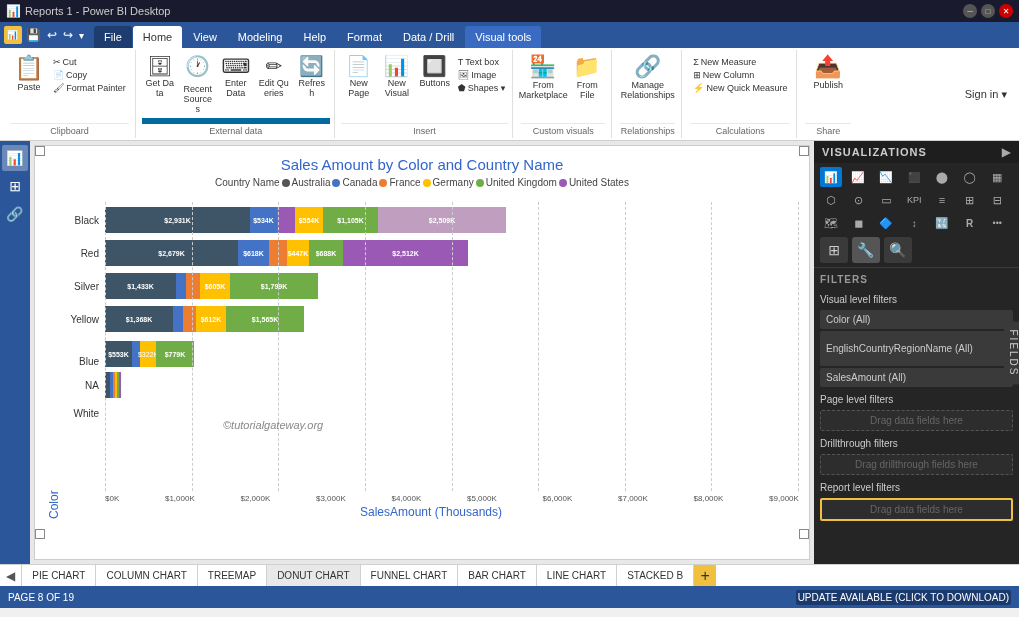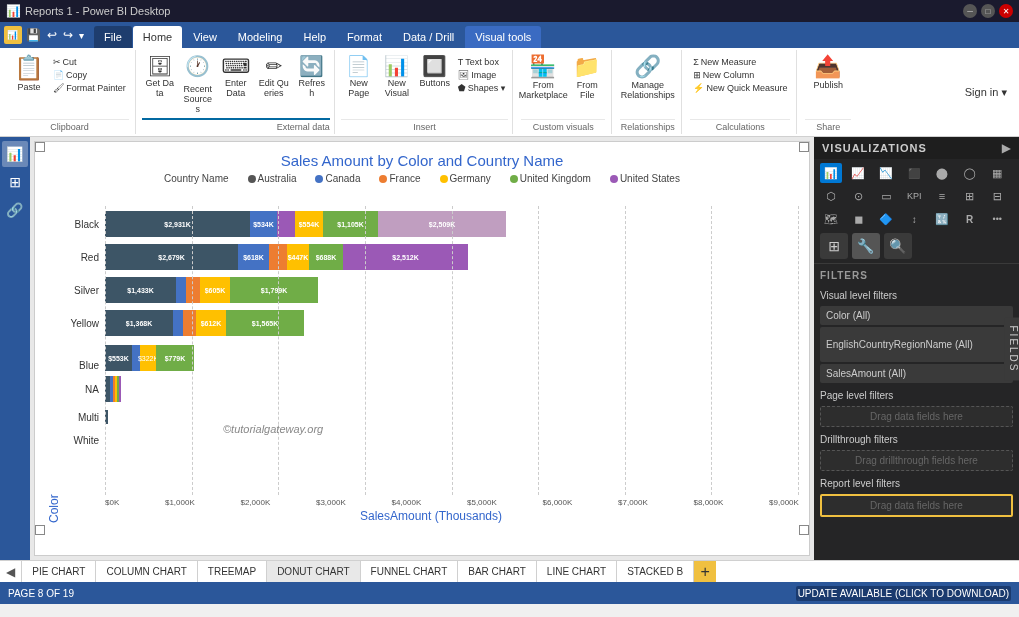--- a/index.html
+++ b/index.html
@@ -103,21 +103,21 @@
       </div>
       <div style="display:flex; flex-direction:column; align-items:center; padding:2px 3px; cursor:pointer; font-size:9px; color:#333; border-radius:2px; max-width:36px;">
         <span style="font-size:20px;">✏</span>
         <span style="text-align:center; word-break:break-all;">Edit Queries</span>
       </div>
       <div style="display:flex; flex-direction:column; align-items:center; padding:2px 3px; cursor:pointer; font-size:9px; color:#333; border-radius:2px; max-width:36px;">
         <span style="font-size:20px;">🔄</span>
         <span style="text-align:center; word-break:break-all;">Refresh</span>
       </div>
     </div>
-    <div style="font-size:9px; color:#666; text-align:right; border-top:2px solid #0369a1; padding-top:2px; margin-top:2px;">External data</div>
+    <div style="font-size:9px; color:#666; text-align:center; border-top:6px solid #0369a1; padding-top:2px; margin-top:2px;">External data</div>
   </div>
 
   <div style="display:flex; flex-direction:column; border-right:1px solid #e0e0e0; padding:2px 4px;">
     <div style="display:flex; gap:2px; flex:1; align-items:flex-start;">
       <div style="display:flex; flex-direction:column; align-items:center; padding:2px 3px; cursor:pointer; font-size:9px; color:#333; border-radius:2px; max-width:36px;">
         <span style="font-size:20px;">📄</span>
         <span style="text-align:center;">New Page</span>
       </div>
       <div style="display:flex; flex-direction:column; align-items:center; padding:2px 3px; cursor:pointer; font-size:9px; color:#333; border-radius:2px; max-width:36px;">
         <span style="font-size:20px;">📊</span>
@@ -212,21 +212,21 @@
   <div style="flex:1; background:#e8e8e8; position:relative; padding:4px; overflow:hidden;">
     <div style="background:#fff; height:100%; padding:10px 10px 6px 10px; position:relative; border:1px solid #ccc;">
 
       <div style="position:absolute; top:0; left:0; width:10px; height:10px; background:#fff; border:1px solid #888; cursor:nwse-resize; z-index:5;"></div>
       <div style="position:absolute; top:0; right:0; width:10px; height:10px; background:#fff; border:1px solid #888; cursor:nesw-resize; z-index:5;"></div>
       <div style="position:absolute; bottom:20px; left:0; width:10px; height:10px; background:#fff; border:1px solid #888; cursor:nesw-resize; z-index:5;"></div>
       <div style="position:absolute; bottom:20px; right:0; width:10px; height:10px; background:#fff; border:1px solid #888; cursor:nwse-resize; z-index:5;"></div>
 
       <div style="text-align:center; font-size:15px; color:#3366cc; font-weight:normal; margin-bottom:4px;">Sales Amount by Color and Country Name</div>
 
-      <div style="font-size:10px; margin-bottom:22px; color:#444; display:flex; align-items:center; justify-content:center; gap:19px; flex-wrap:wrap;">
+      <div style="font-size:10px; margin-bottom:14px; color:#444; display:flex; align-items:center; justify-content:center; gap:2px; flex-wrap:wrap;">
         <span>Country Name</span>
         <span style="display:inline-flex; align-items:center; gap:2px;"><span style="width:8px; height:8px; border-radius:50%; background:#555; display:inline-block;"></span>Australia</span>
         <span style="display:inline-flex; align-items:center; gap:2px;"><span style="width:8px; height:8px; border-radius:50%; background:#4472c4; display:inline-block;"></span>Canada</span>
         <span style="display:inline-flex; align-items:center; gap:2px;"><span style="width:8px; height:8px; border-radius:50%; background:#ed7d31; display:inline-block;"></span>France</span>
         <span style="display:inline-flex; align-items:center; gap:2px;"><span style="width:8px; height:8px; border-radius:50%; background:#ffc000; display:inline-block;"></span>Germany</span>
         <span style="display:inline-flex; align-items:center; gap:2px;"><span style="width:8px; height:8px; border-radius:50%; background:#70ad47; display:inline-block;"></span>United Kingdom</span>
         <span style="display:inline-flex; align-items:center; gap:2px;"><span style="width:8px; height:8px; border-radius:50%; background:#9b59b6; display:inline-block;"></span>United States</span>
       </div>
 
       <div style="display:flex; height:calc(100% - 80px);">
@@ -312,26 +312,20 @@
                 <div style="width:3px; background:#4472c4;"></div>
                 <div style="width:2px; background:#ed7d31;"></div>
                 <div style="width:2px; background:#ffc000;"></div>
                 <div style="width:2px; background:#70ad47;"></div>
                 <div style="width:2px; background:#9b59b6;"></div>
               </div>
             </div>
 
             <div style="position:absolute; color:#888; font-size:11px; font-style:italic; bottom:60px; left:160px;">©tutorialgateway.org</div>
 
-            <div style="display:flex; align-items:center; margin:3px 0; height:20px;">
-              <div style="position:absolute; left:0; width:40px; text-align:right; font-size:10px; color:#333; padding-right:4px;">Multi</div>
-              <div style="display:flex; height:14px;">
-                <div style="width:3px; background:#3d5566;"></div>
-              </div>
-            </div>
 
             <div style="display:flex; align-items:center; margin:3px 0; height:20px;">
               <div style="position:absolute; left:0; width:40px; text-align:right; font-size:10px; color:#333; padding-right:4px;">White</div>
               <div style="display:flex; height:14px;"></div>
             </div>
           </div>
 
           <div style="display:flex; margin-left:42px; font-size:8px; color:#555; justify-content:space-between; padding-top:3px;">
             <span>$0K</span>
             <span>$1,000K</span>

